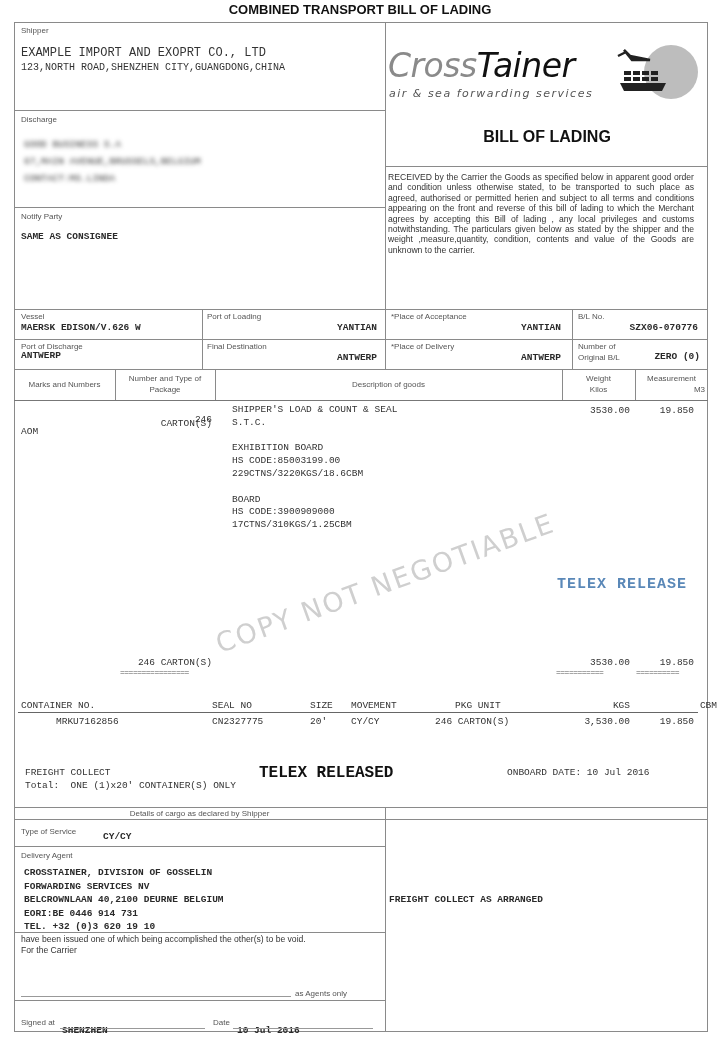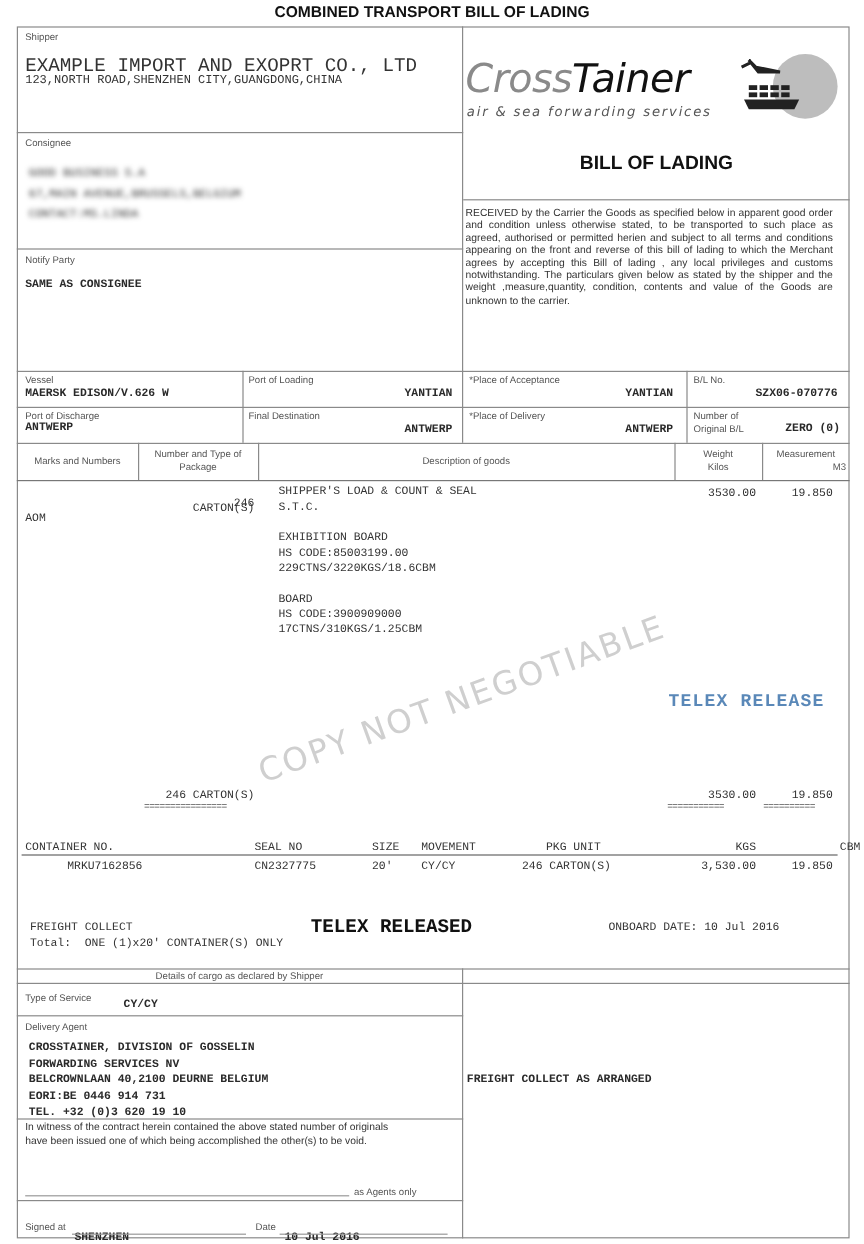--- a/index.html
+++ b/index.html
@@ -43,21 +43,21 @@
 <body>
 
 <div id="doc-title" class="abs">COMBINED TRANSPORT BILL OF LADING</div>
 
 <div class="box" style="left:14px; top:22px; width:694px; height:1010px; border-color:#8a8a8a;"></div>
 
 <div class="hline" style="left:14px; top:110px; width:372px;"></div>
 <div class="vline" style="left:385px; top:22px; height:288px;"></div>
 
 <div class="lbl" style="left:21px; top:26px;">Shipper</div>
-<div class="val serifmono" style="left:21px; top:46px; font-size:16px;">EXAMPLE IMPORT AND EXOPRT CO., LTD</div>
+<div class="val serifmono" style="left:21px; top:46px; font-size:12px;">EXAMPLE IMPORT AND EXOPRT CO., LTD</div>
 <div class="val serifmono" style="left:21px; top:62px; font-size:10px;">123,NORTH ROAD,SHENZHEN CITY,GUANGDONG,CHINA</div>
 
 <div class="abs" style="left:388px; top:46px;">
   <span id="logo-cross">Cross</span><span id="logo-tainer">Tainer</span>
 </div>
 <div id="logo-sub" class="abs" style="left:389px; top:87px;">air &amp; sea forwarding services</div>
 <div class="abs" style="left:614px; top:42px; width:86px; height:60px;">
   <svg width="86" height="60" viewBox="0 0 86 60">
     <circle cx="57" cy="30" r="27" fill="#bdbdbd"></circle>
     <path d="M4 14 L12 10 M10 8 L16 14 L36 18 L18 18 Z" stroke="#222" stroke-width="2.5" fill="#222"></path>
@@ -68,21 +68,21 @@
     <rect x="10" y="35" width="7" height="4" fill="#222"></rect>
       <rect x="19" y="35" width="7" height="4" fill="#222"></rect>
     <rect x="28" y="35" width="7" height="4" fill="#222"></rect>
       <rect x="37" y="35" width="7" height="4" fill="#222"></rect>
     <path d="M6 41 L52 41 L48 49 L10 49 Z" fill="#222"></path>
   </svg>
 </div>
 <div class="hline" style="left:386px; top:166px; width:322px;"></div>
 <div id="bol-heading" class="abs" style="left:386px; top:128px; width:322px; text-align:center;">BILL OF LADING</div>
 
-<div class="lbl" style="left:21px; top:115px;">Consignee</div>
+<div class="lbl" style="left:21px; top:115px;">Discharge</div>
 <div class="abs" style="left:24px; top:136px; filter: blur(2.2px); color:#555;">
   <div class="val serifmono" style="position:static; font-size:9.5px; line-height:17px;">GOOD BUSINESS S.A</div>
   <div class="val serifmono" style="position:static; font-size:9.5px; line-height:17px;">67,MAIN AVENUE,BRUSSELS,BELGIUM</div>
   <div class="val serifmono" style="position:static; font-size:9.5px; line-height:17px;">CONTACT:MS.LINDA</div>
 </div>
 <div class="hline" style="left:14px; top:207px; width:372px;"></div>
 
 <div class="lbl" style="left:21px; top:212px;">Notify Party</div>
 <div class="val mono" style="left:21px; top:231px;">SAME AS CONSIGNEE</div>
 
@@ -196,22 +196,22 @@
   <div>FORWARDING SERVICES NV</div>
   <div>BELCROWNLAAN 40,2100 DEURNE BELGIUM</div>
   <div>EORI:BE 0446 914 731</div>
   <div>TEL. +32 (0)3 620 19 10</div>
 </div>
 <div class="hline" style="left:14px; top:932px; width:372px;"></div>
 
 <div class="val mono" style="left:389px; top:894px;">FREIGHT COLLECT AS ARRANGED</div>
 
 <div class="abs small-txt" style="left:21px; top:934px;">
-  <div>In witness of the contract herein contained the above stated number of originals</div>
   <div>have been issued one of which being accomplished the other(s) to be void.</div>
+  <div>For the Carrier</div>
 </div>
 <div class="hline" style="left:21px; top:996px; width:270px; background:#999;"></div>
 <div class="lbl" style="left:295px; top:989px;">as Agents only</div>
 <div class="hline" style="left:14px; top:1000px; width:372px;"></div>
 
 <div class="lbl" style="left:21px; top:1018px;">Signed at</div>
 <div class="val mono" style="left:62px; top:1025px;">SHENZHEN</div>
 <div class="hline" style="left:60px; top:1028px; width:145px; background:#999;"></div>
 <div class="lbl" style="left:213px; top:1018px;">Date</div>
 <div class="val mono" style="left:237px; top:1025px;">10 Jul 2016</div>

